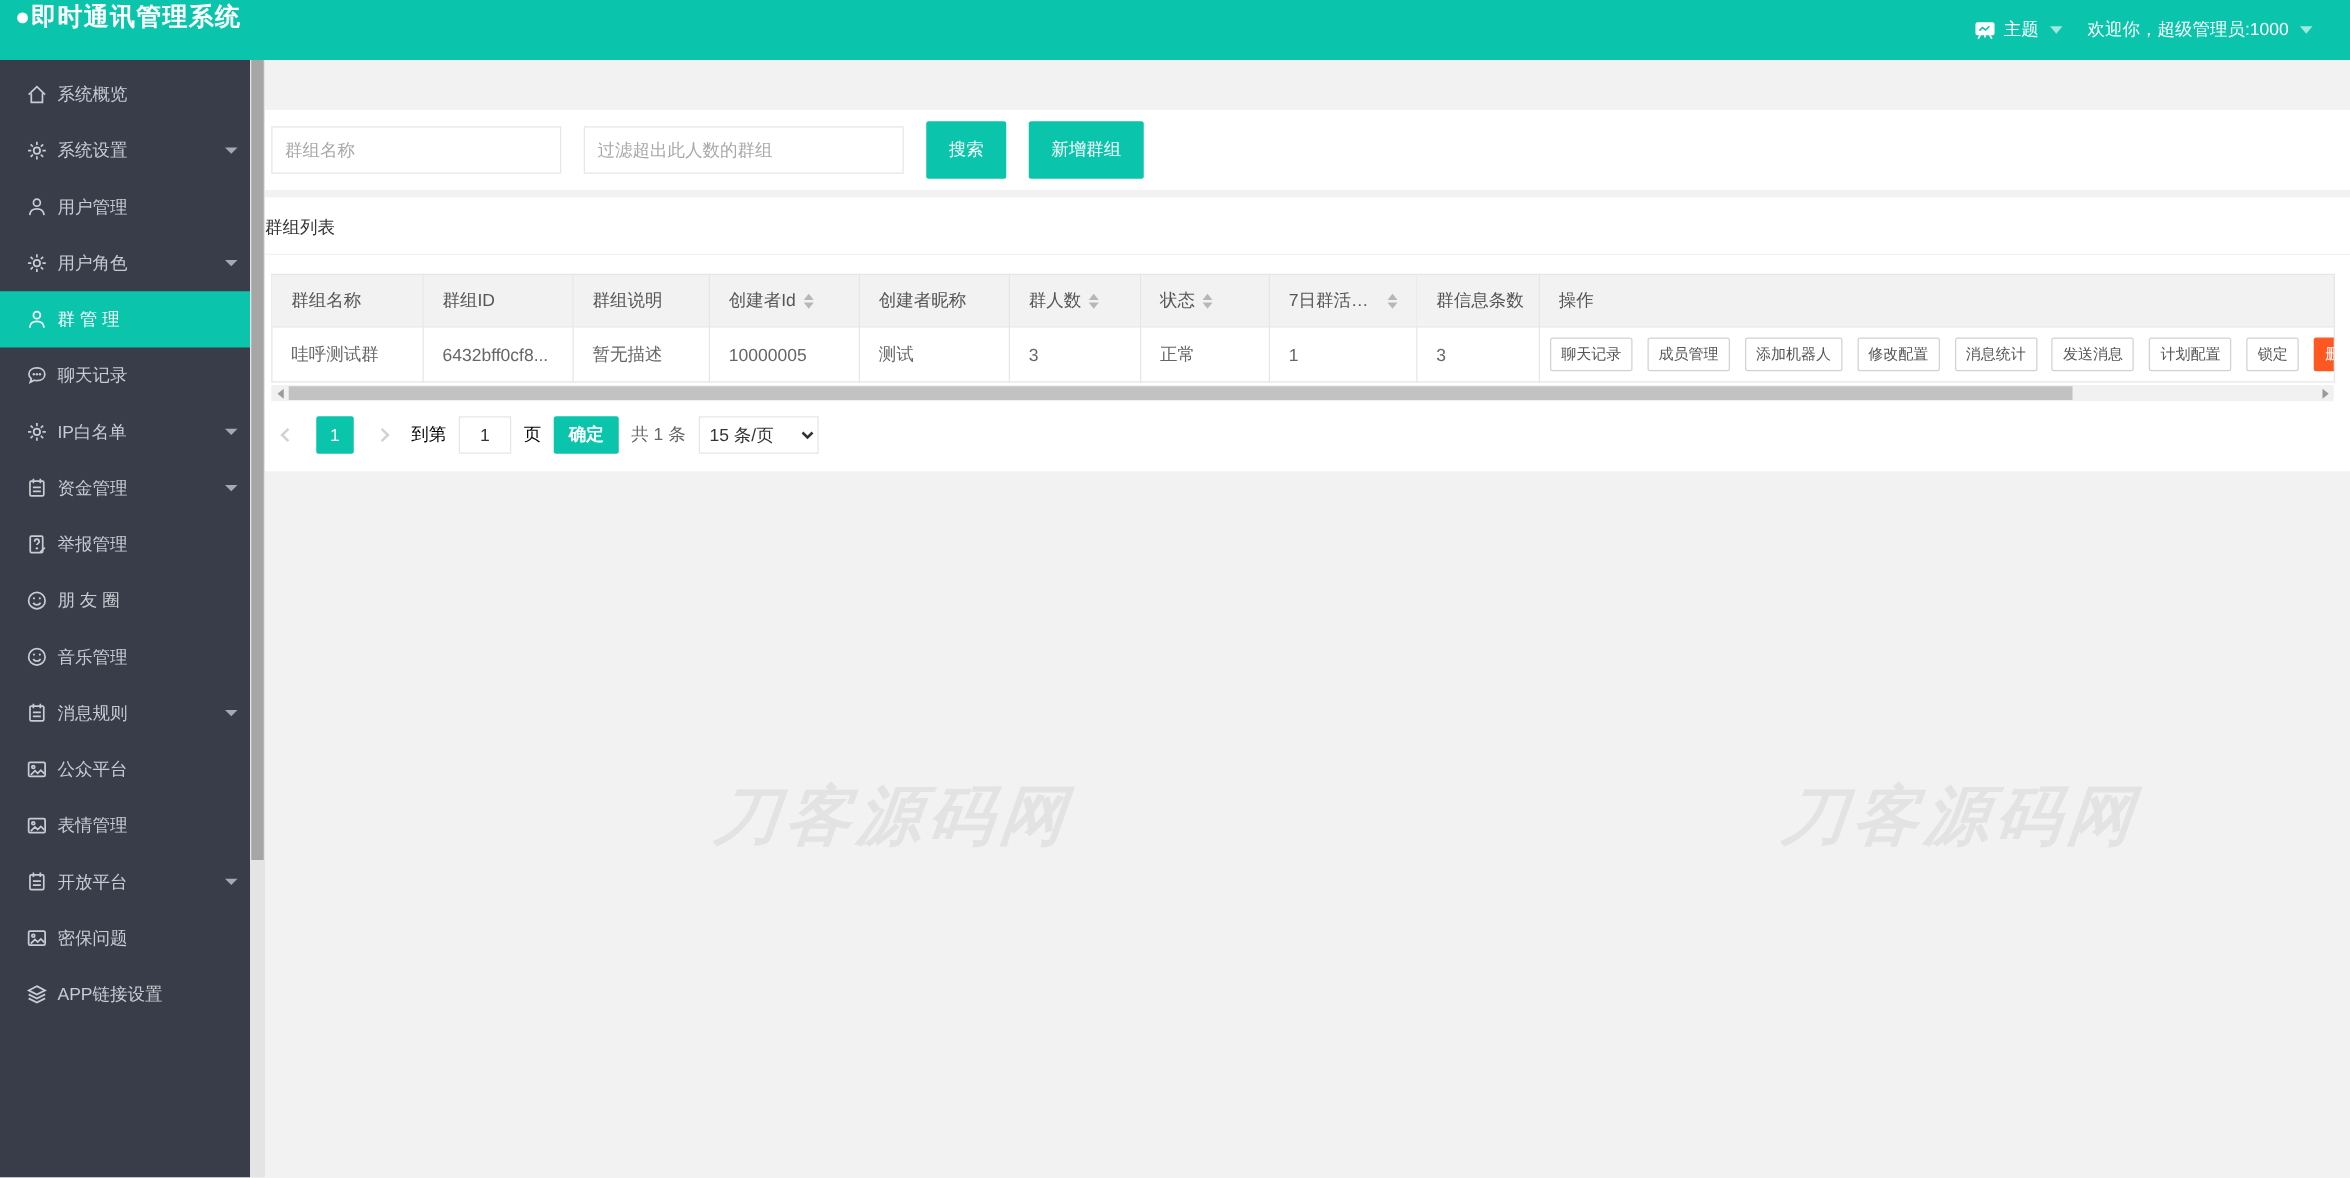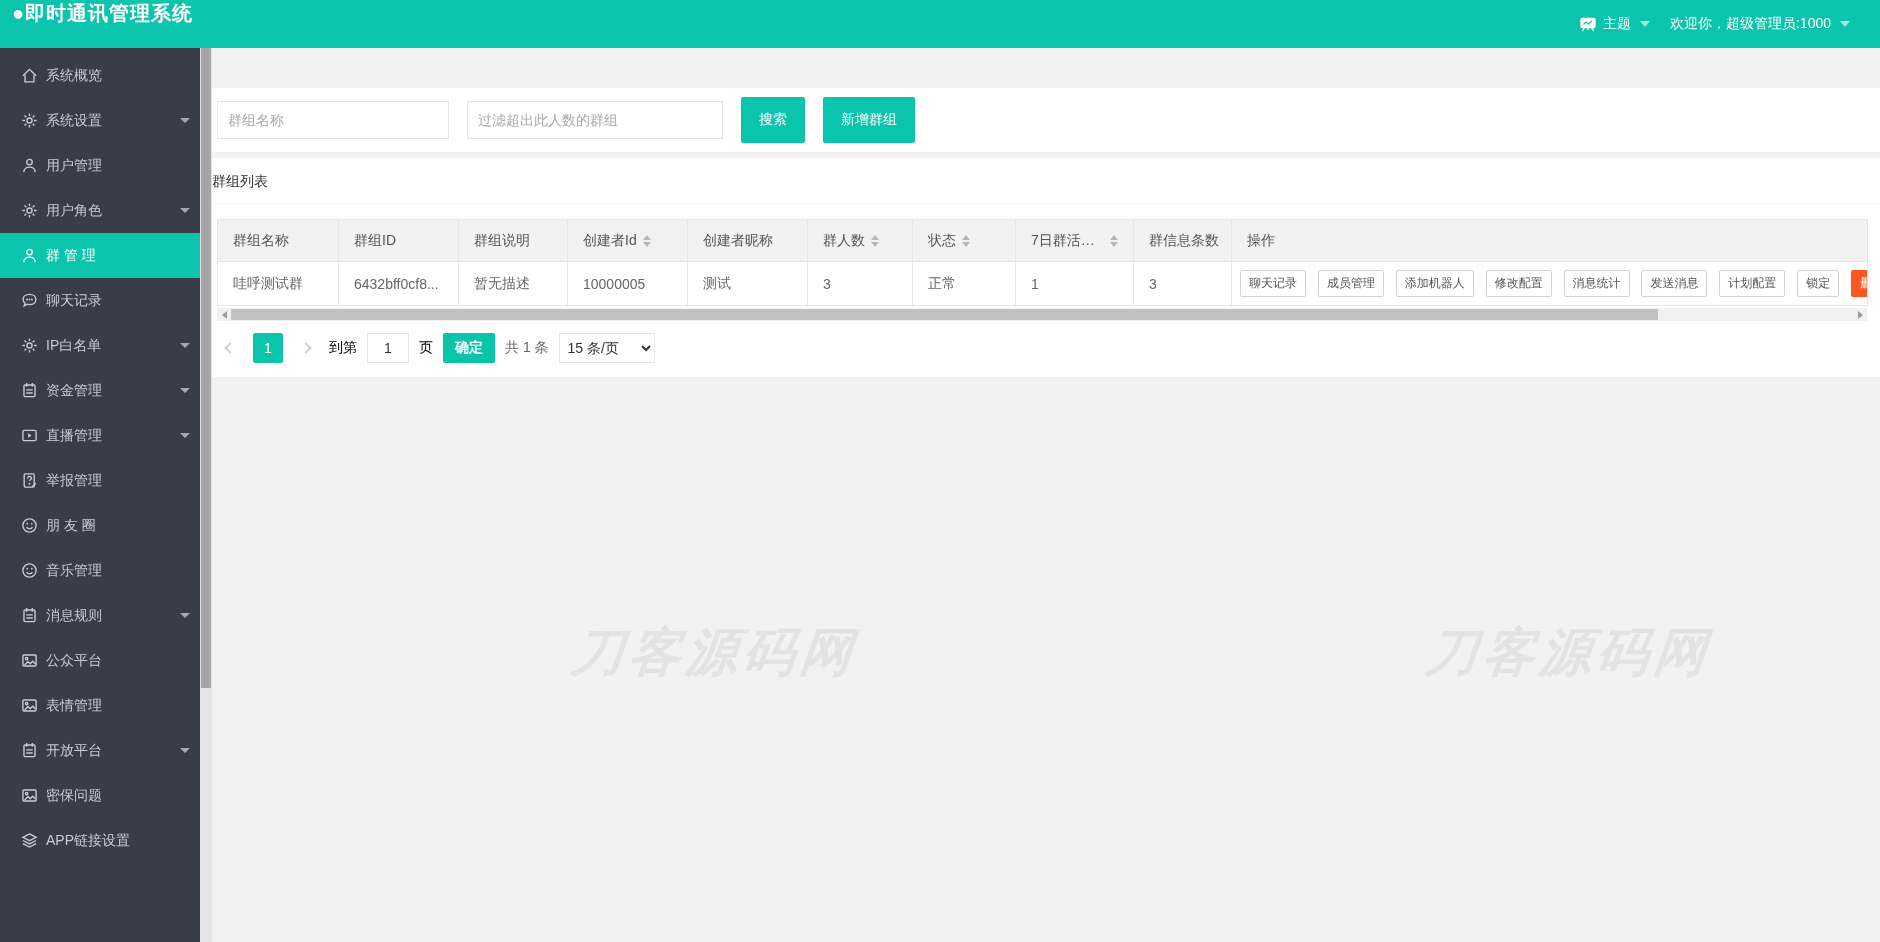--- a/index.html
+++ b/index.html
@@ -249,29 +249,20 @@
         <svg>
           <use href="#i-book"></use>
         </svg>
       </span>
       <span class="lbl">资金管理</span>
       <span class="side-arrow"></span>
     </div>
   <div class="side-item">
       <span class="mi">
         <svg>
-          <use href="#i-video"></use>
-        </svg>
-      </span>
-      <span class="lbl">直播管理</span>
-      <span class="side-arrow"></span>
-    </div>
-  <div class="side-item">
-      <span class="mi">
-        <svg>
           <use href="#i-report"></use>
         </svg>
       </span>
       <span class="lbl">举报管理</span>
     </div>
   <div class="side-item">
       <span class="mi">
         <svg>
           <use href="#i-smile"></use>
         </svg>

